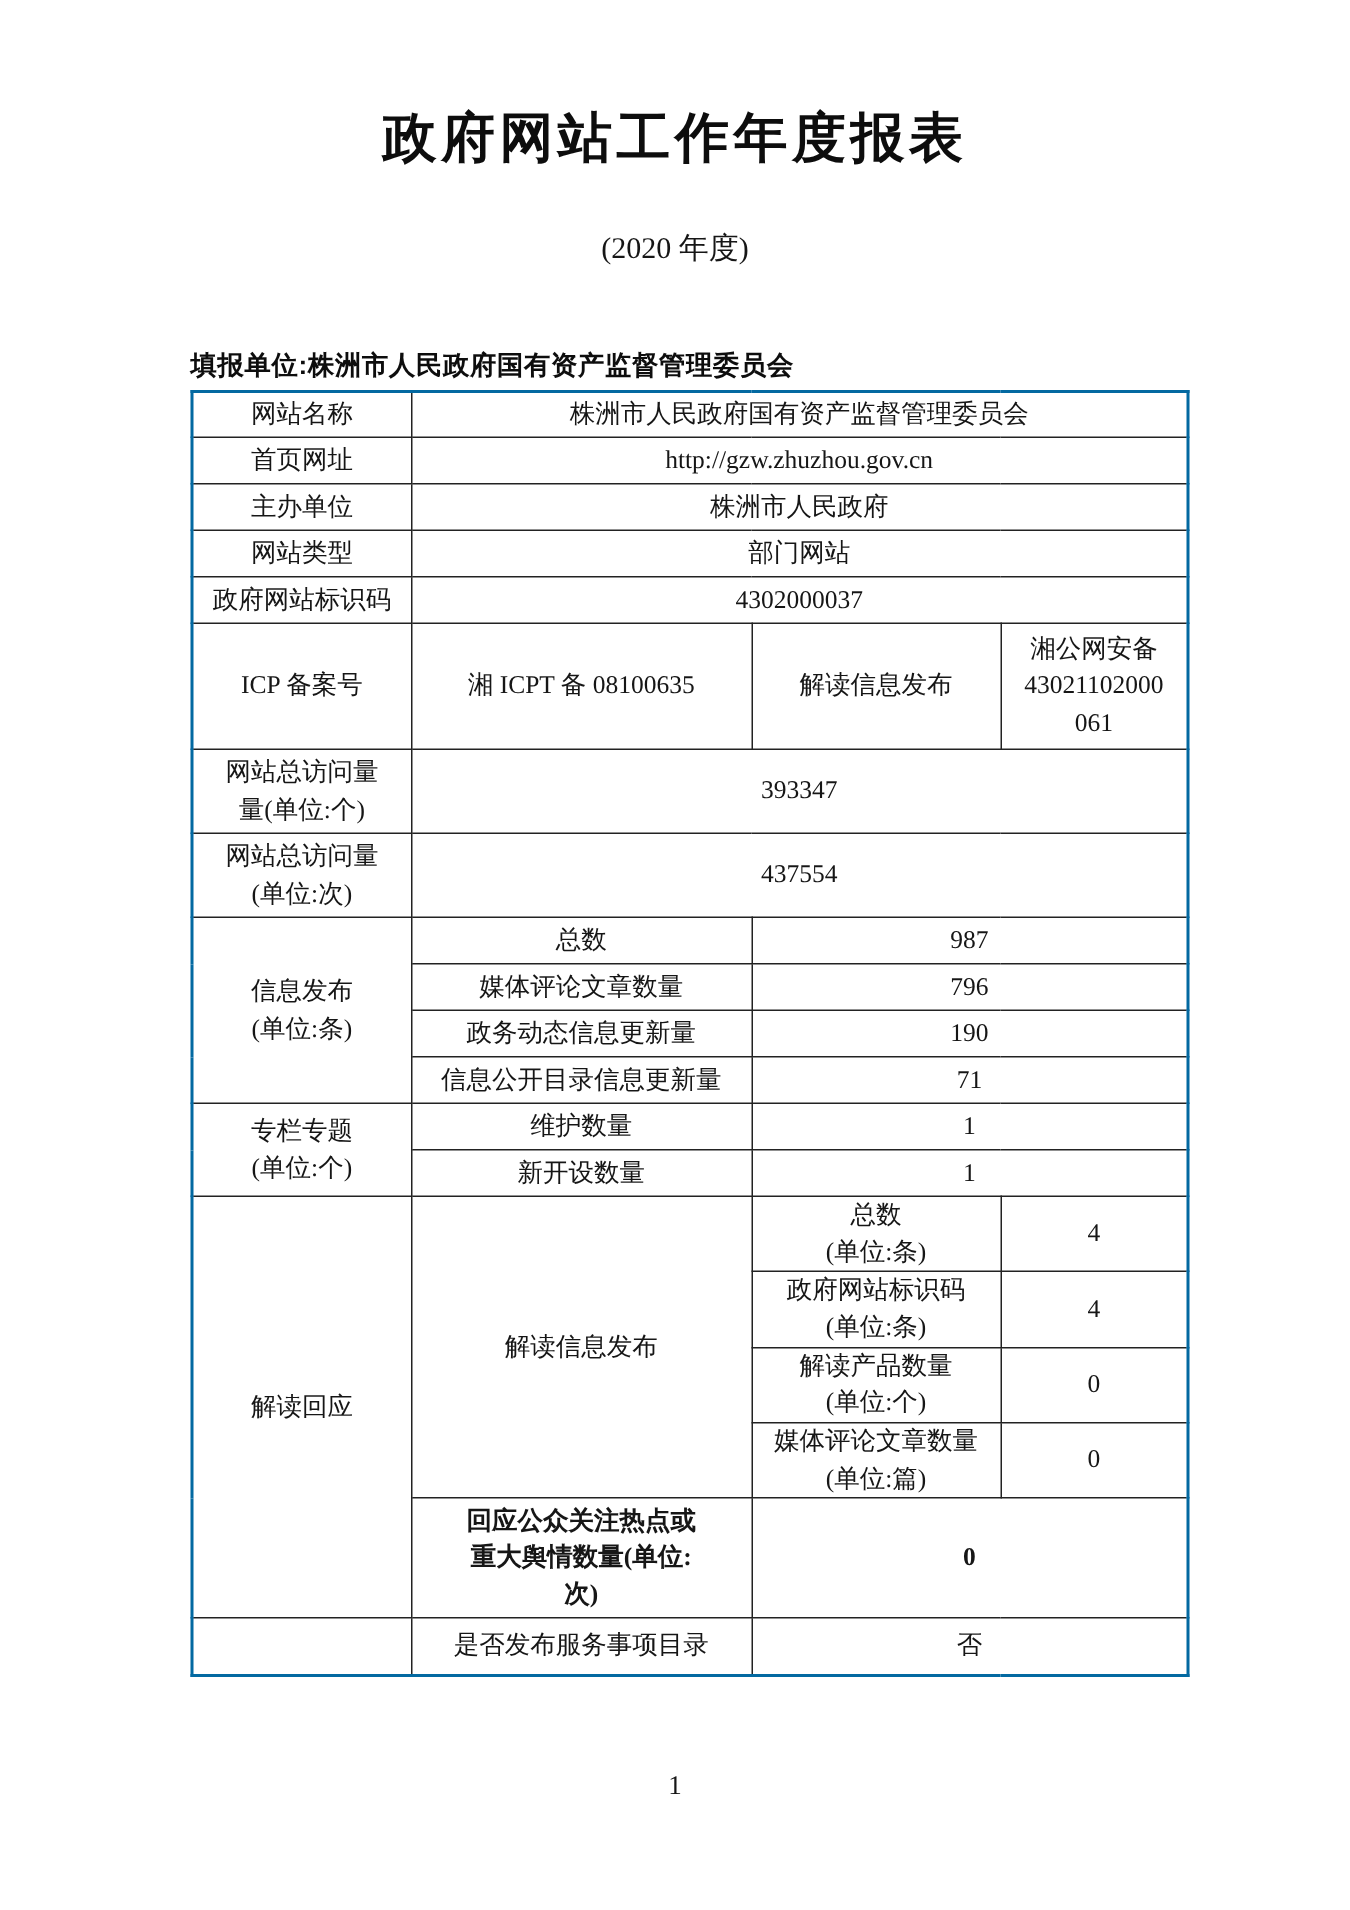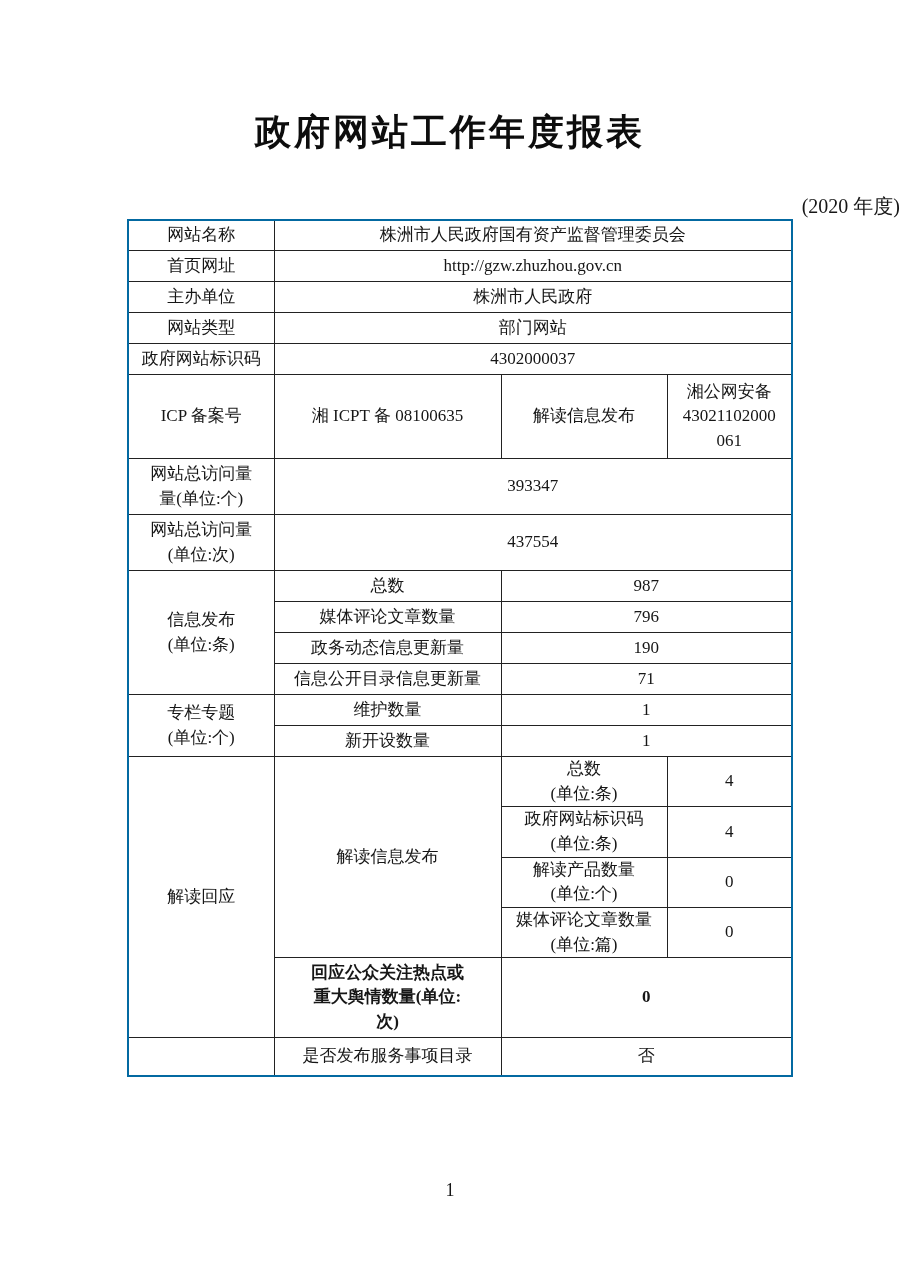--- a/index.html
+++ b/index.html
@@ -11,32 +11,32 @@
     position: relative;
     width: 900px;
     height: 1273px;
     background: #ffffff;
     color: #111111;
     font-family: "Liberation Serif", "DejaVu Serif", serif;
     overflow: hidden;
   }
   .page-title {
     margin: 0;
-    padding-top: 108px;
+    padding-top: 68px;
     text-align: center;
     font-family: Liberation Sans, sans-serif;
     font-weight: bold;
     font-size: 36px;
     line-height: 1.35;
     letter-spacing: 3px;
     color: #0d0d0d;
   }
   .page-subtitle {
     margin-top: 36px;
-    text-align: right;
+    text-align: center;
     font-size: 20px;
     line-height: 1.3;
     color: #161616;
   }
   .reporting-unit {
     margin: 52px 0 5px 127px;
     font-family: "Liberation Sans", "DejaVu Sans", sans-serif;
     font-weight: bold;
     font-size: 17.5px;
     letter-spacing: 0.5px;
@@ -78,20 +78,21 @@
 </style>
 </head>
 <body>
 
 <div class="page">
 
   <div class="page-title">政府网站工作年度报表</div>
 
   <div class="page-subtitle">(2020 年度)</div>
 
+  <div class="reporting-unit">填报单位:株洲市人民政府国有资产监督管理委员会</div>
 
   <table class="report">
     <colgroup>
       <col style="width:146px">
       <col style="width:227px">
       <col style="width:166px">
       <col style="width:125px">
     </colgroup>
 
     <tbody>

